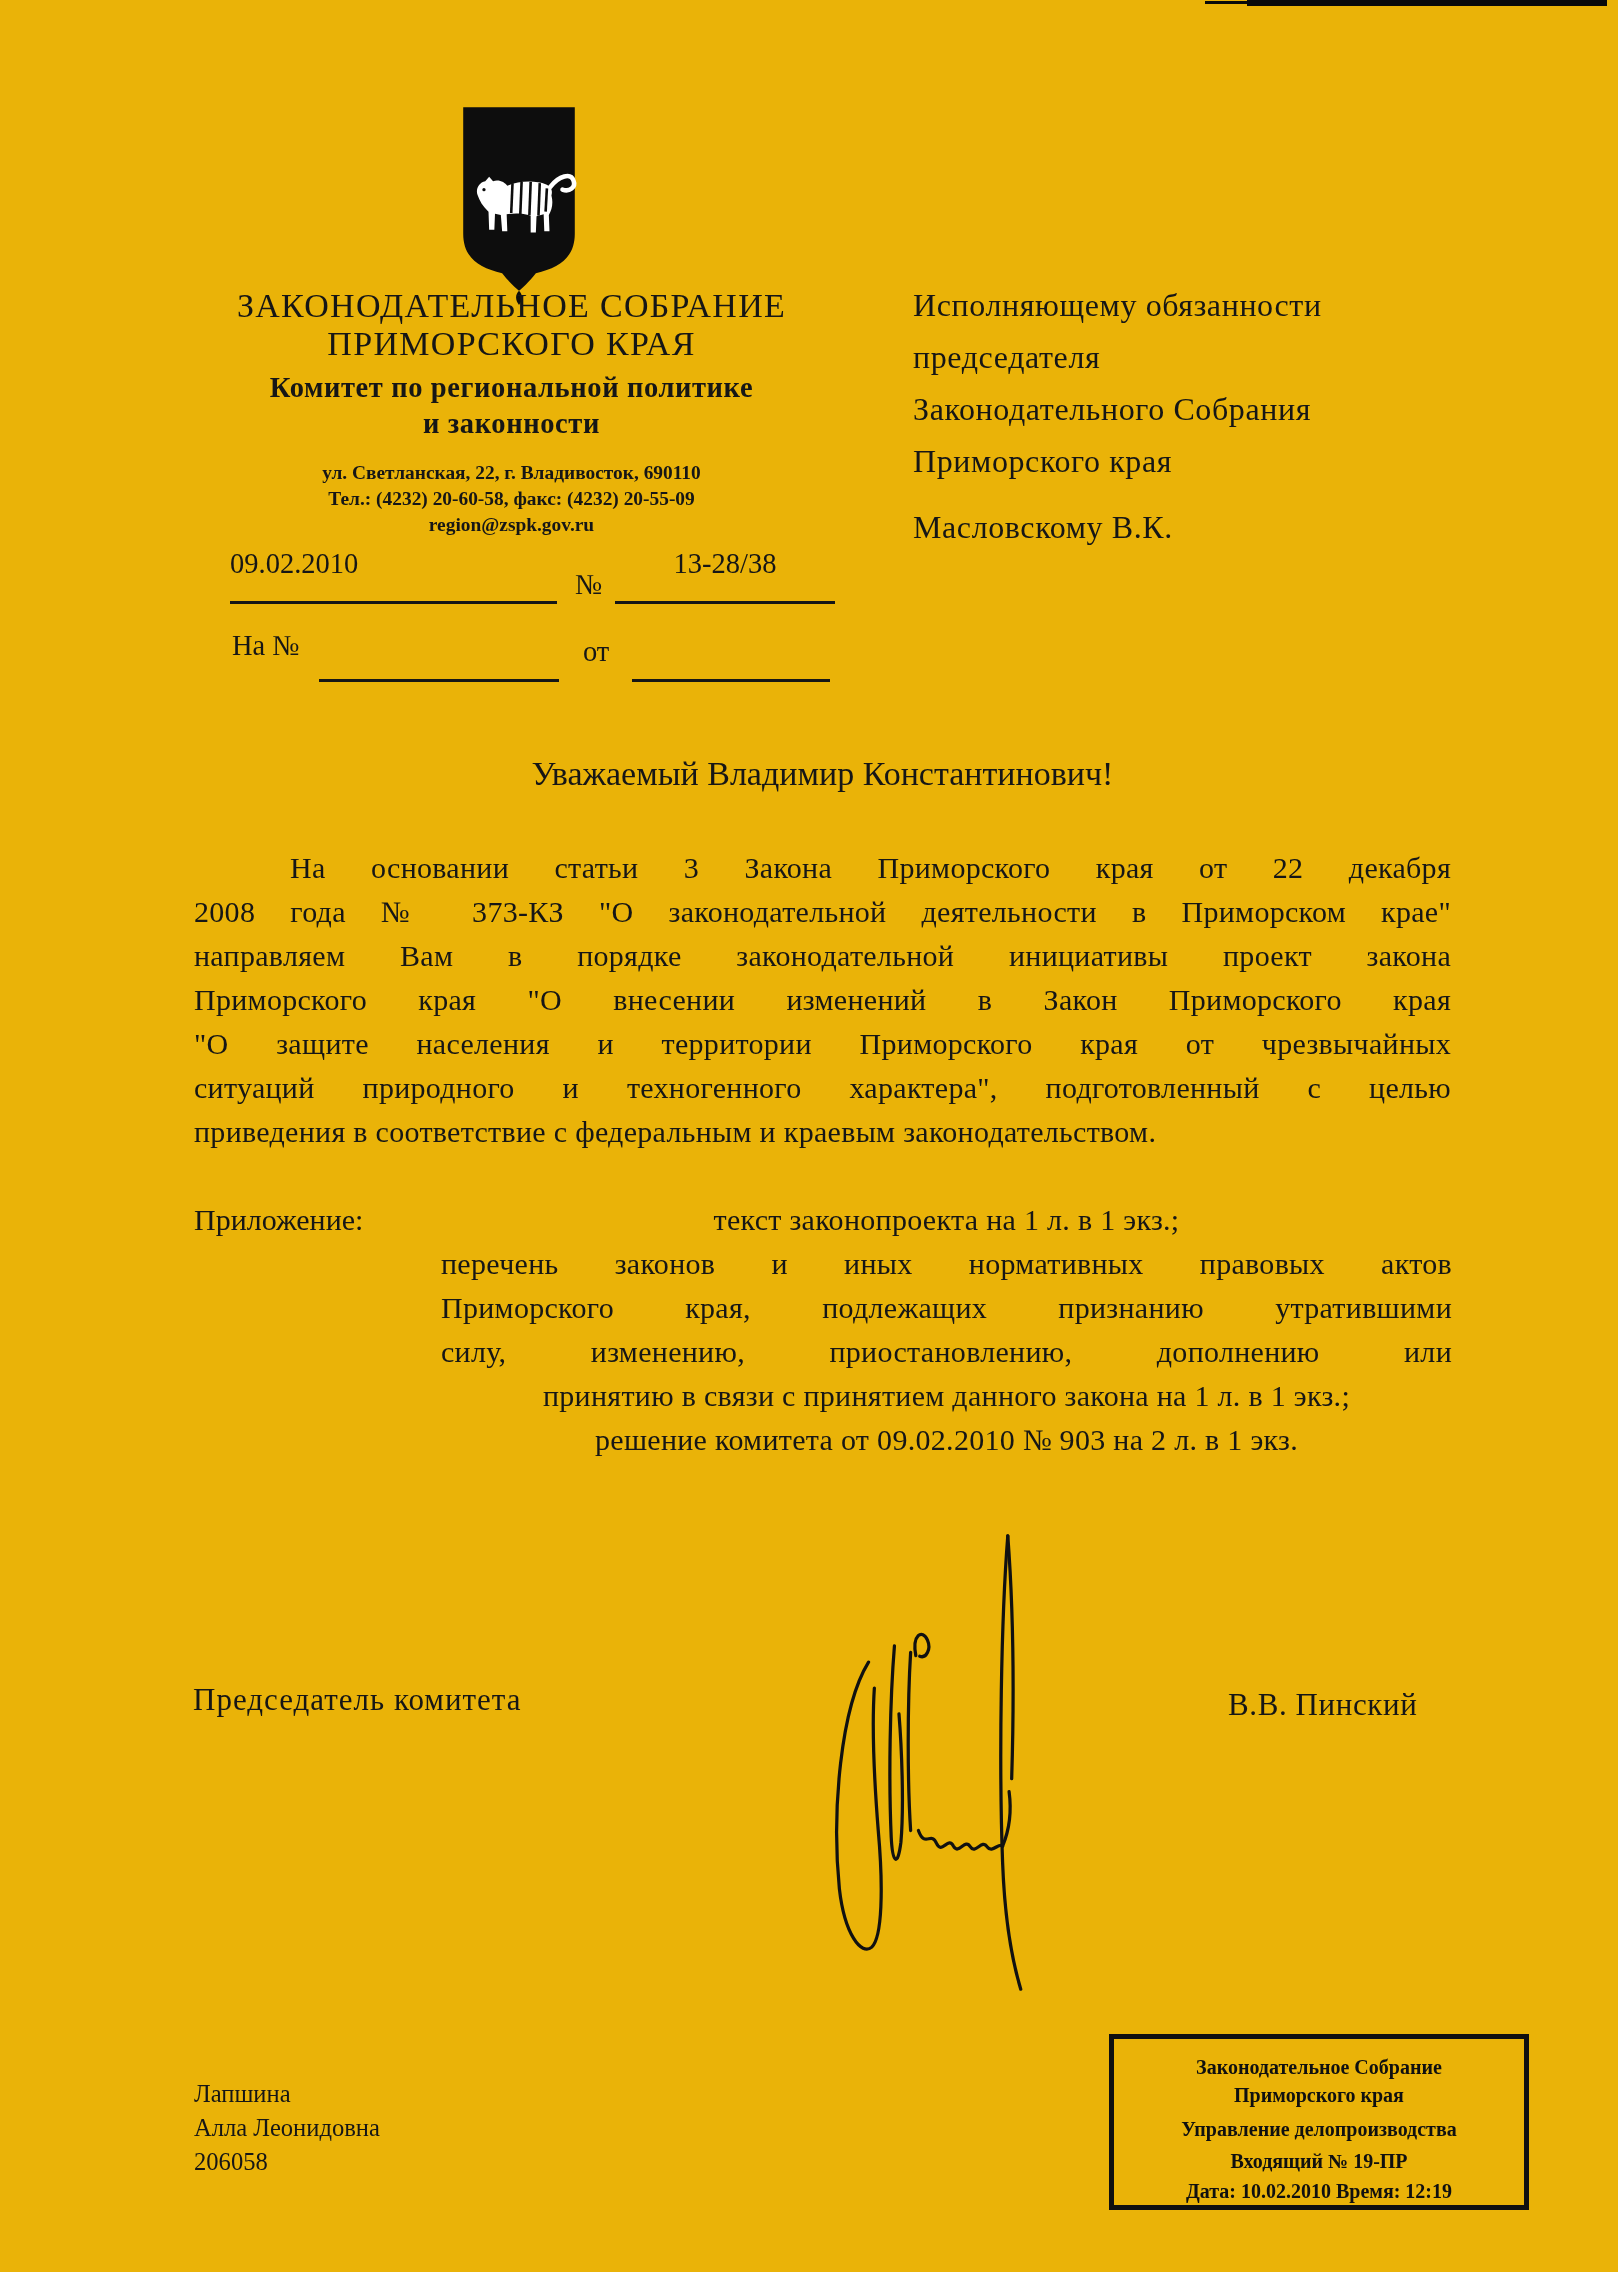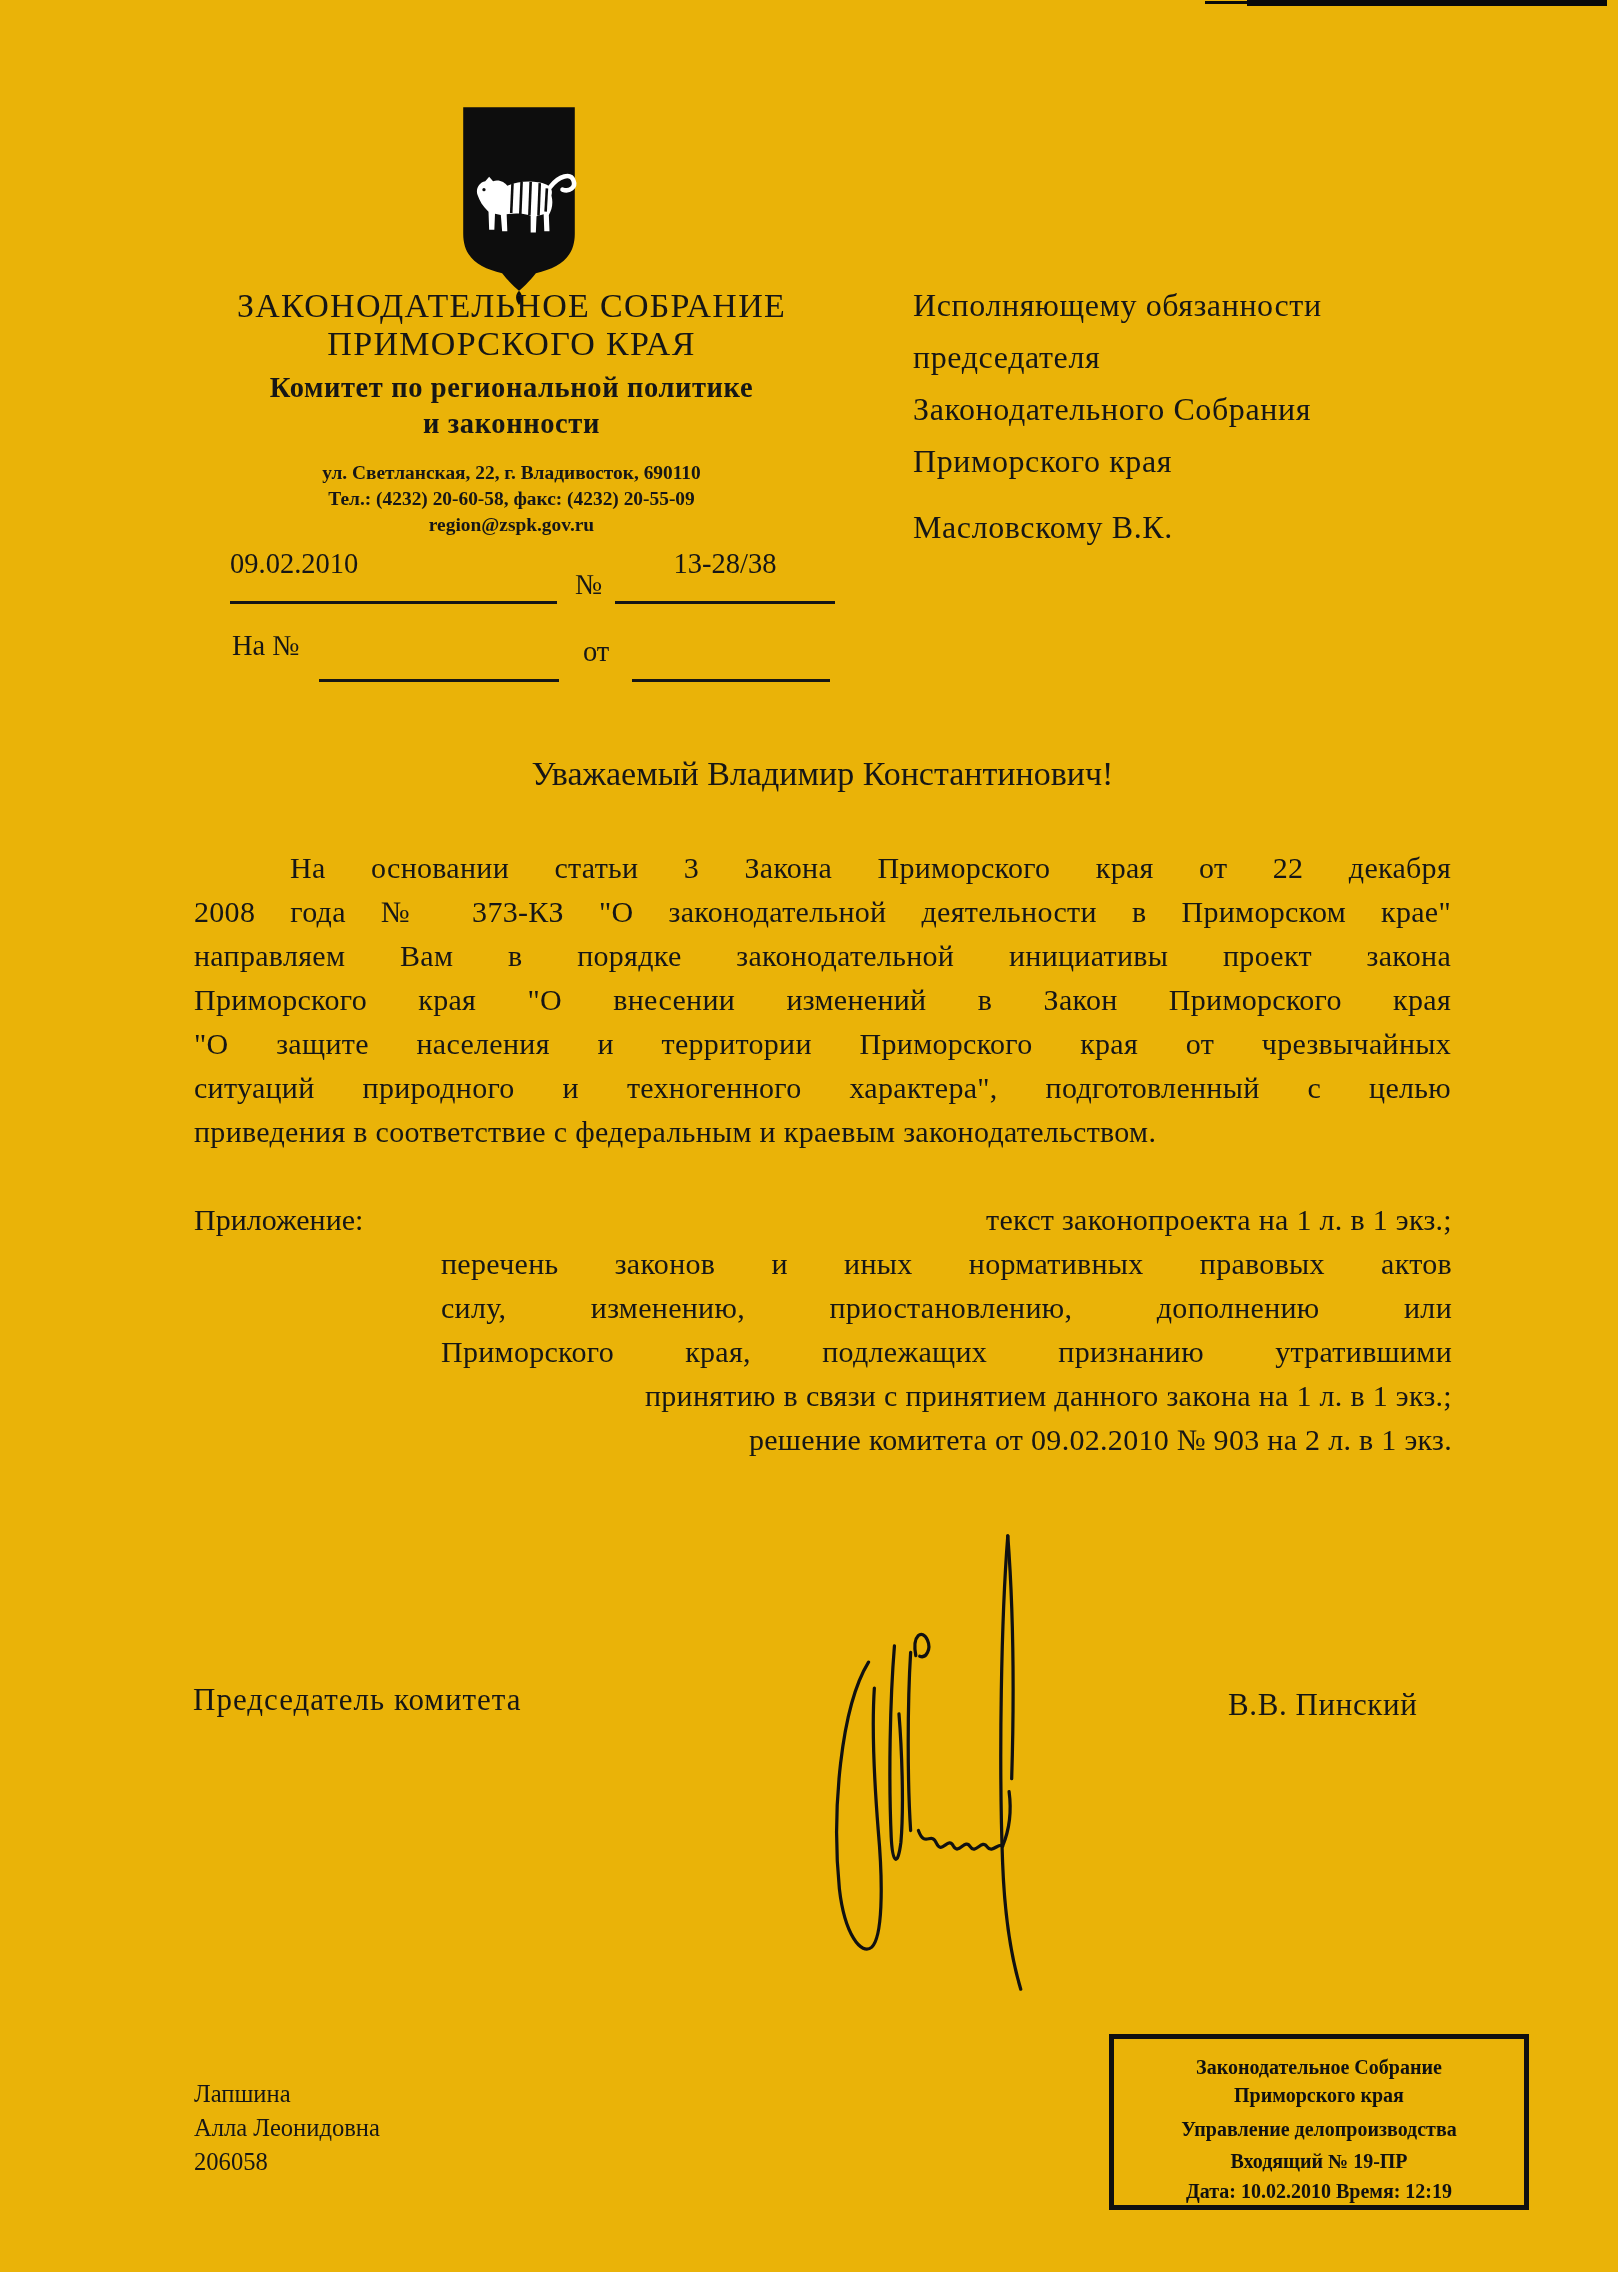--- a/index.html
+++ b/index.html
@@ -51,21 +51,21 @@
 
   
   .bodytext { left: 194px; top: 846px; width: 1257px; font-size: 30px; letter-spacing: 0.3px; }
   .bodytext .b-line { line-height: 44px; height: 44px; text-align: justify; text-align-last: justify; }
   .bodytext .b-line.first { text-indent: 96px; }
   .bodytext .b-line.last { text-align: left; text-align-last: left; }
 
   
   .att-label { left: 194px; top: 1198px; font-size: 30px; line-height: 44px; }
   .att-items { left: 441px; top: 1198px; width: 1011px; font-size: 30px; letter-spacing: 0.3px; }
-  .att-items .a-line { line-height: 44px; height: 44px; text-align: right; }
+  .att-items .a-line { line-height: 44px; height: 44px; text-align: center; }
   .att-items .a-line.just { text-align: justify; text-align-last: justify; }
 
   
   .sig-position { left: 193px; top: 1682px; font-size: 31px; letter-spacing: 1px; }
   .sig-name { left: 1228px; top: 1687px; font-size: 31px; letter-spacing: 0.6px; }
   .sig-scribble { left: 807px; top: 1526px; width: 285px; height: 473px; }
 
   
   .executor { left: 194px; top: 2077px; font-size: 24.6px; }
   .executor .e-line { line-height: 34px; }
@@ -147,22 +147,22 @@
     <div class="b-line">Приморского края "О внесении изменений в Закон Приморского края</div>
     <div class="b-line">"О защите населения и территории Приморского края от чрезвычайных</div>
     <div class="b-line">ситуаций природного и техногенного характера", подготовленный с целью</div>
     <div class="b-line last">приведения в соответствие с федеральным и краевым законодательством.</div>
   </div>
 
   <div class="abs att-label">Приложение:</div>
   <div class="abs att-items">
     <div class="a-line">текст законопроекта на 1 л. в 1 экз.;</div>
     <div class="a-line just">перечень законов и иных нормативных правовых актов</div>
+    <div class="a-line just">Приморского края, подлежащих признанию утратившими</div>
     <div class="a-line just">силу, изменению, приостановлению, дополнению или</div>
-    <div class="a-line just">Приморского края, подлежащих признанию утратившими</div>
     <div class="a-line">принятию в связи с принятием данного закона на 1 л. в 1 экз.;</div>
     <div class="a-line">решение комитета от 09.02.2010 № 903 на 2 л. в 1 экз.</div>
   </div>
 
   <div class="abs sig-position">Председатель комитета</div>
   <svg class="abs sig-scribble" viewBox="0 0 440 730" xmlns="http://www.w3.org/2000/svg">
     <g stroke="#111111" stroke-width="5" fill="none" stroke-linecap="round">
       <path d="M310,15 C300,140 296,360 302,520 C305,600 315,665 330,715"></path>
       <path d="M310,15 C318,120 320,260 316,390"></path>
       <path d="M95,210 C52,280 38,440 50,560 C58,630 84,664 100,650 C116,635 118,560 110,470 C104,395 100,310 104,250"></path>

